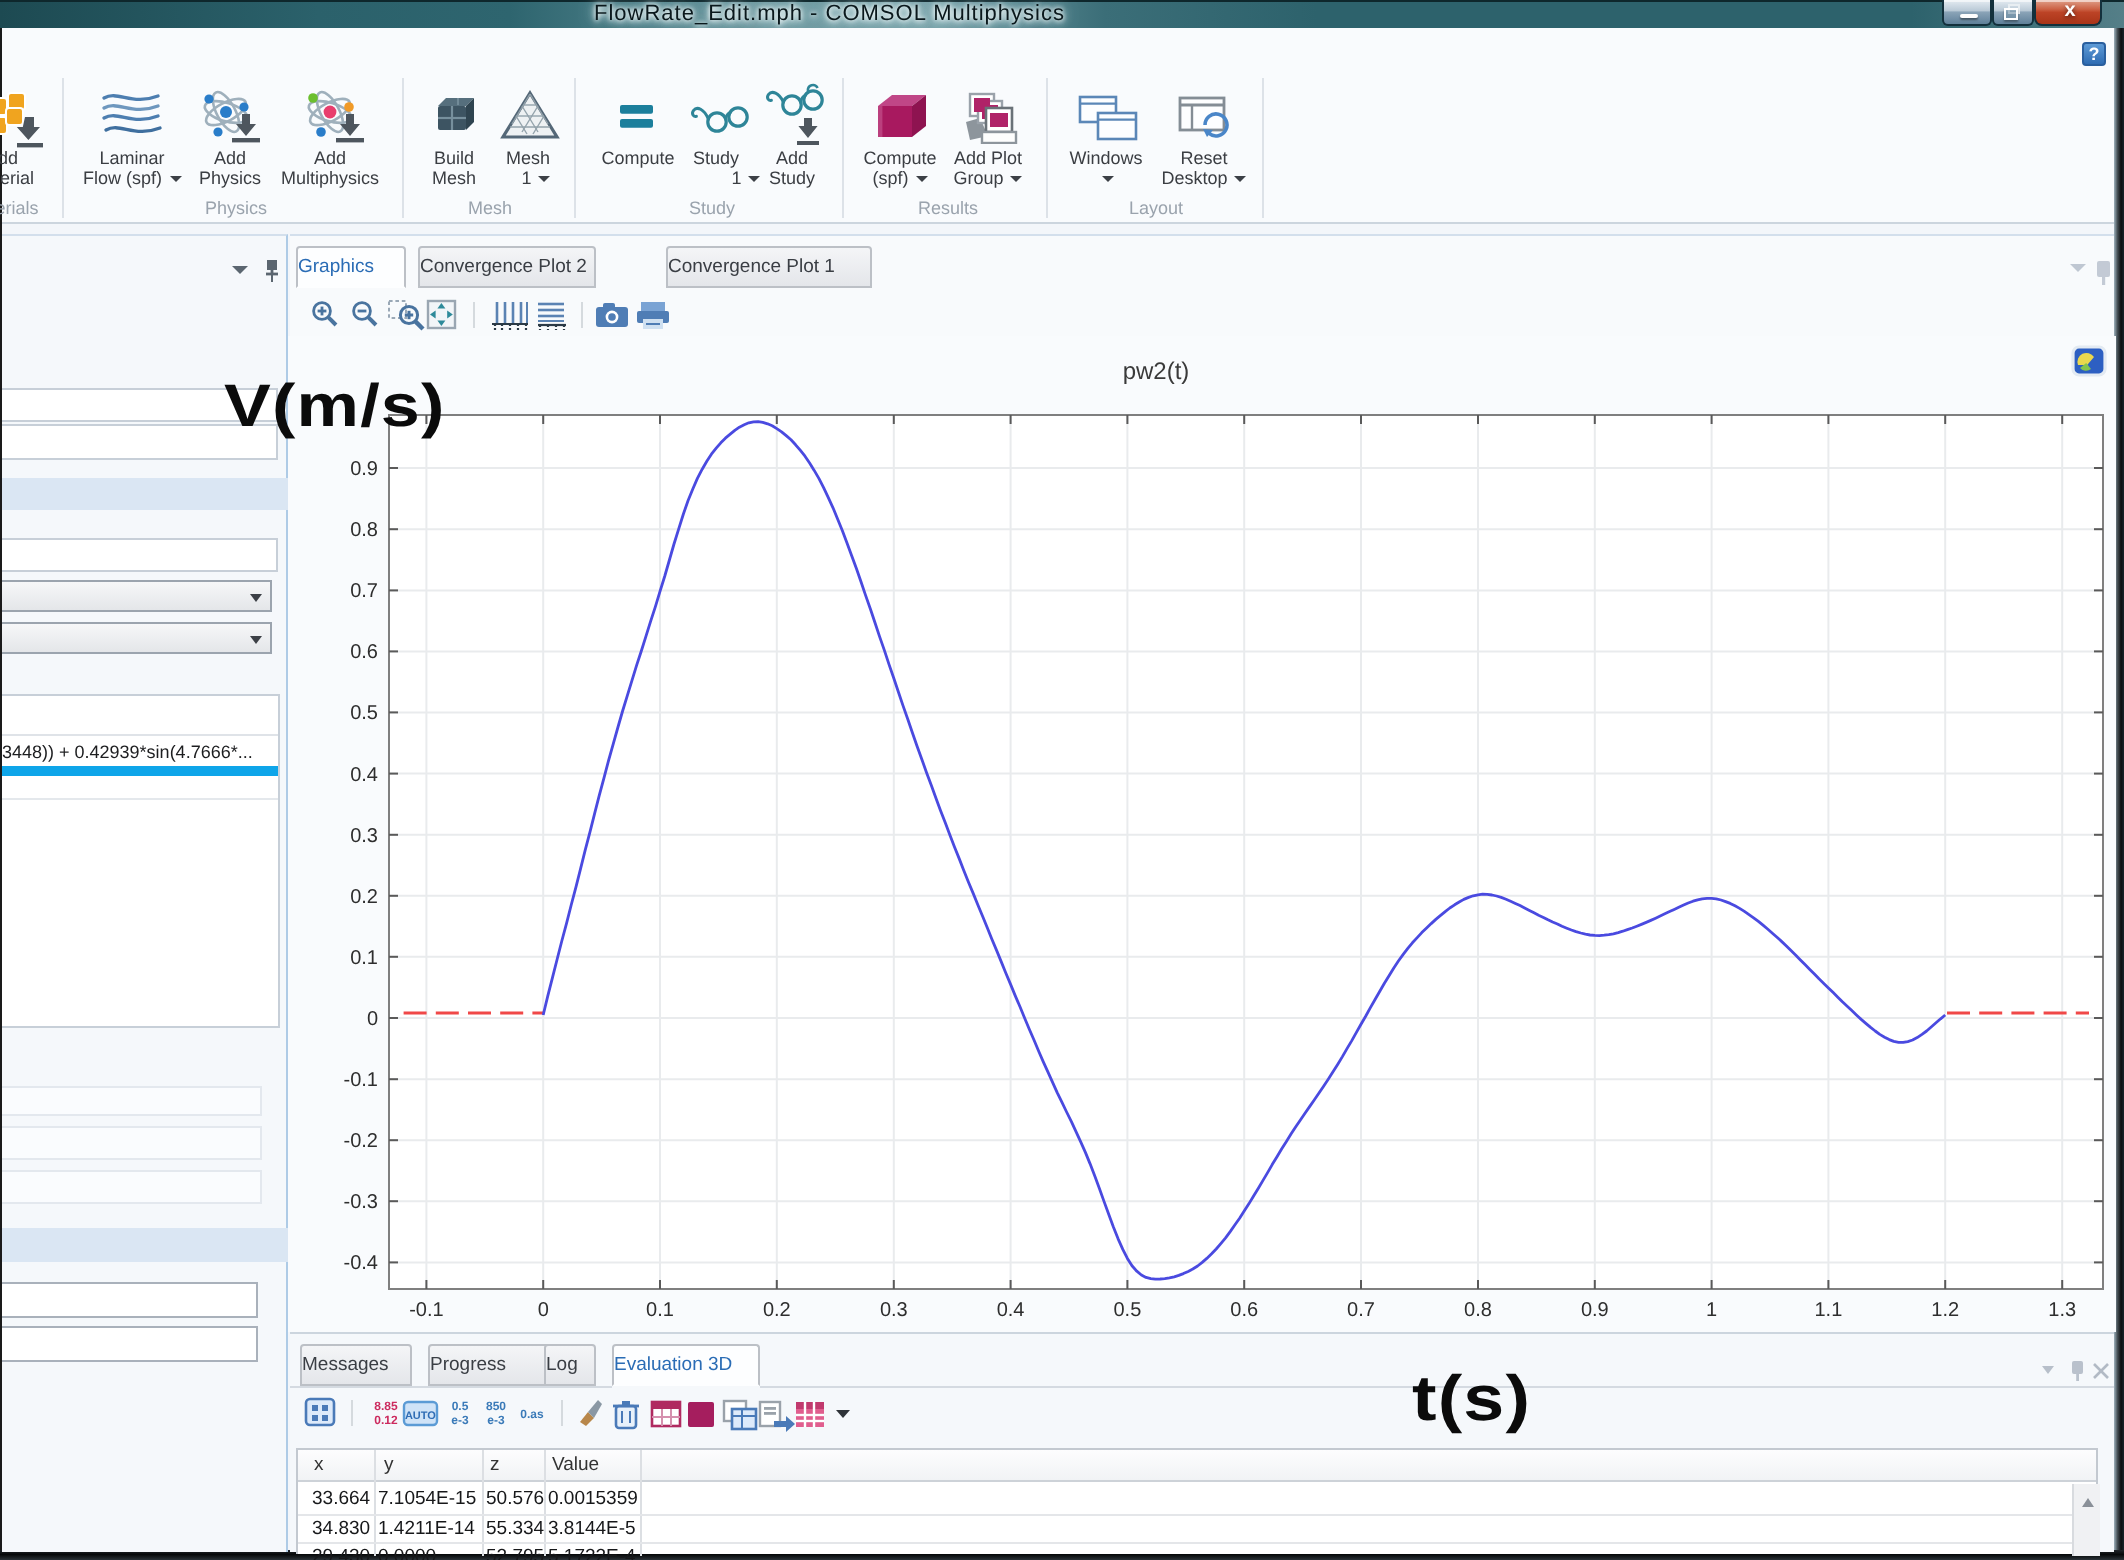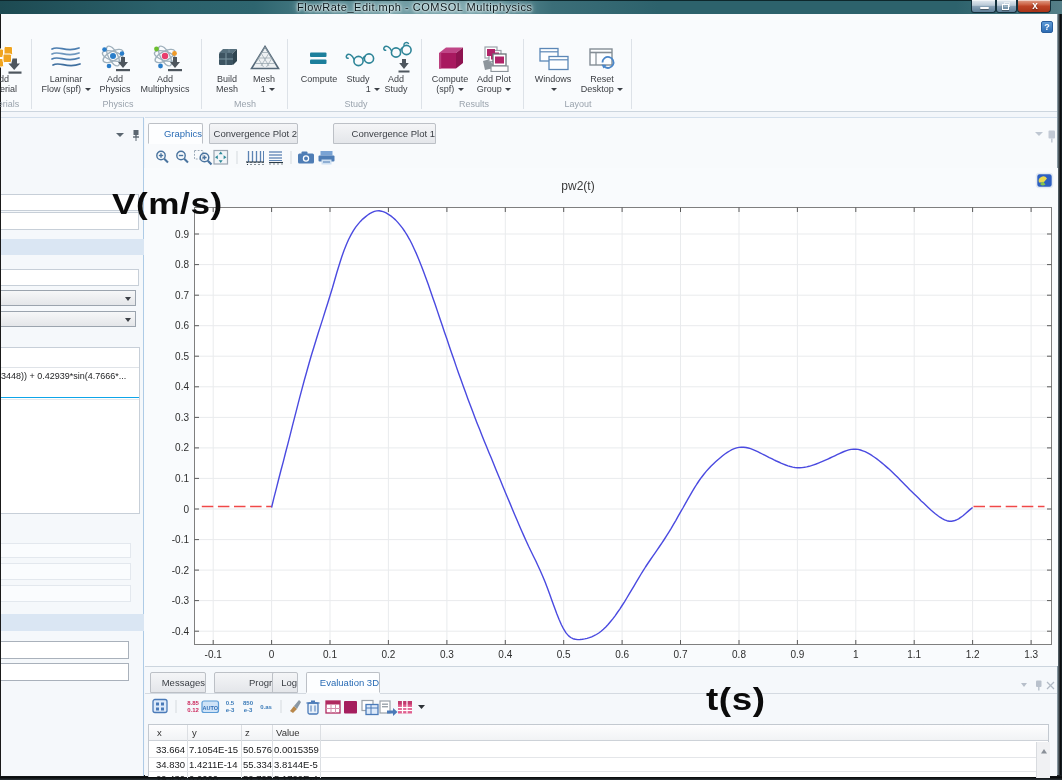--- a/index.html
+++ b/index.html
@@ -36,21 +36,21 @@
 .ricon{top:30px}
 
 #lpanel{left:1px;top:117px;width:143px;height:659px;background:#f5f8fb;border-top:1px solid #d3dfec;border-right:1px solid #aecbe6}
 .lfield{left:0;background:#fff;border:1px solid #c7cfd8;border-left:none}
 .lblue{left:0;width:143px;background:#dae6f3}
 .ldrop{left:0;width:135px;background:linear-gradient(#f6f7f8,#e4e6e9);border:1px solid #9ba4ae;border-left:none}
 .darr{width:0;height:0;border-left:3.5px solid transparent;border-right:3.5px solid transparent;border-top:4px solid #3c4046}
 .lrow{left:0;width:130px;background:#fafcfe;border:1px solid #e3e8ee;border-left:none}
 
 #gpanel{left:145px;top:117px;width:912px;height:549px;background:#f8fafc;border-top:1px solid #d3dfec}
-.tab{top:5px;height:21px;font-size:9.5px;line-height:19px;text-align:right;color:#3a3e44;
+.tab{top:5px;height:21px;font-size:9.5px;line-height:19px;text-align:left;color:#3a3e44;
  background:linear-gradient(#f4f5f7,#e4e6ea);border:1px solid #bcc0c6;border-radius:2px 2px 0 0}
 .tabact{background:#fdfeff;color:#2a6cb5;border-bottom:1px solid #fdfeff}
 
 #bpanel{left:145px;top:666px;width:912px;height:110px;background:#f5f8fb;border-top:1px solid #ccd5de}
 .cell{position:absolute;font-size:9.5px;color:#17181a;white-space:nowrap}
 #overlayV{left:112px;top:187px;font-size:30px;font-weight:bold;color:#0b0b0b;letter-spacing:.5px;transform:scaleX(1.17);transform-origin:0 0}
 #overlayT{left:706px;top:681px;font-size:32px;font-weight:bold;color:#0b0b0b;letter-spacing:.5px;transform:scaleX(1.15);transform-origin:0 0}
 </style></head>
 <body>
 <div id="titlebar" class="abs"></div>
@@ -291,21 +291,21 @@
  <div class="abs lfield" style="top:94px;width:138px;height:18px"></div>
  <div class="abs lblue" style="top:121px;height:16px"></div>
  <div class="abs lfield" style="top:151px;width:138px;height:17px"></div>
  <div class="abs ldrop" style="top:172px;height:16px">
       <div class="abs darr" style="left:124px;top:6px"></div>
     </div>
  <div class="abs ldrop" style="top:193px;height:16px">
       <div class="abs darr" style="left:124px;top:6px"></div>
     </div>
  <div class="abs lfield" style="top:229px;width:139px;height:167px"></div>
- <div class="abs" style="left:0;top:249px;width:138px;height:31px;border-top:1px solid #dfe3e8;border-bottom:1px solid #0ea5e9;font-size:9px;color:#1d1e20;line-height:17px;white-space:nowrap;overflow:hidden">3448)) + 0.42939*sin(4.7666*...</div>
+ <div class="abs" style="left:0;top:249px;width:138px;height:21px;border-top:1px solid #dfe3e8;border-bottom:5px solid #0ea5e9;font-size:9px;color:#1d1e20;line-height:17px;white-space:nowrap;overflow:hidden">3448)) + 0.42939*sin(4.7666*...</div>
  <div class="abs" style="left:0;top:281px;width:138px;height:1px;background:#e4e8ec"></div>
  <div class="abs lrow" style="top:425px;height:15px"></div>
  <div class="abs lrow" style="top:445px;height:17px"></div>
  <div class="abs lrow" style="top:467px;height:17px"></div>
  <div class="abs lblue" style="top:496px;height:17px"></div>
  <div class="abs lfield" style="top:523px;width:128px;height:18px;border-color:#a9b1bb"></div>
  <div class="abs lfield" style="top:545px;width:128px;height:18px;border-color:#a9b1bb"></div>
 </div>
 
 <div id="gpanel" class="abs">

